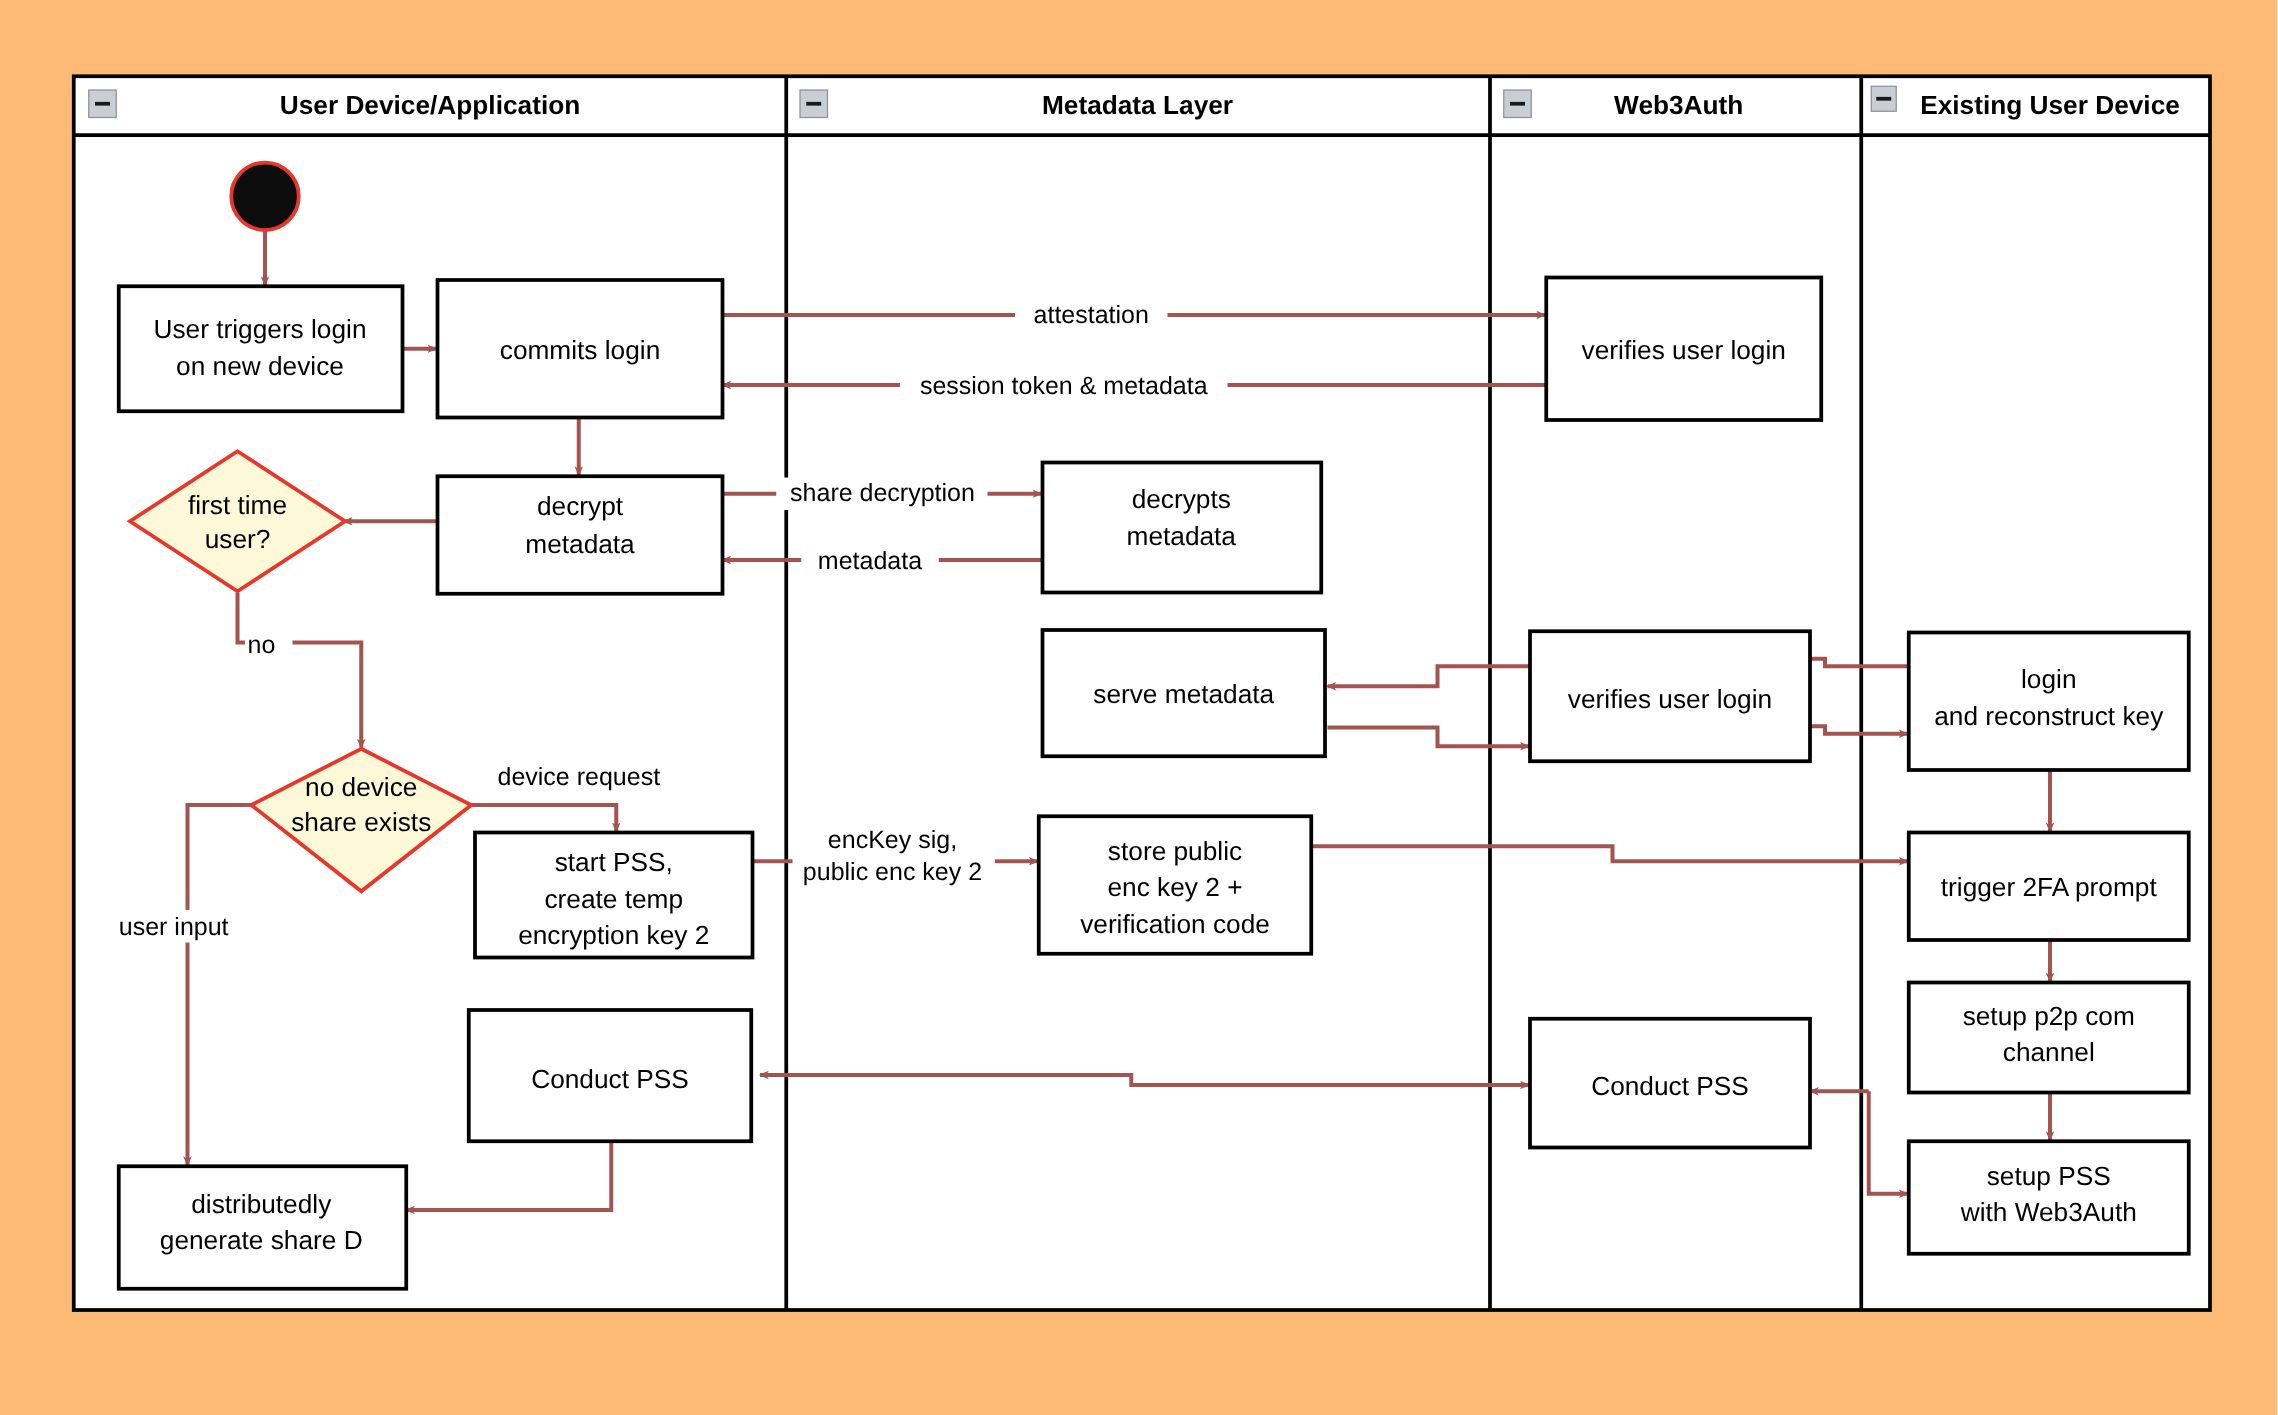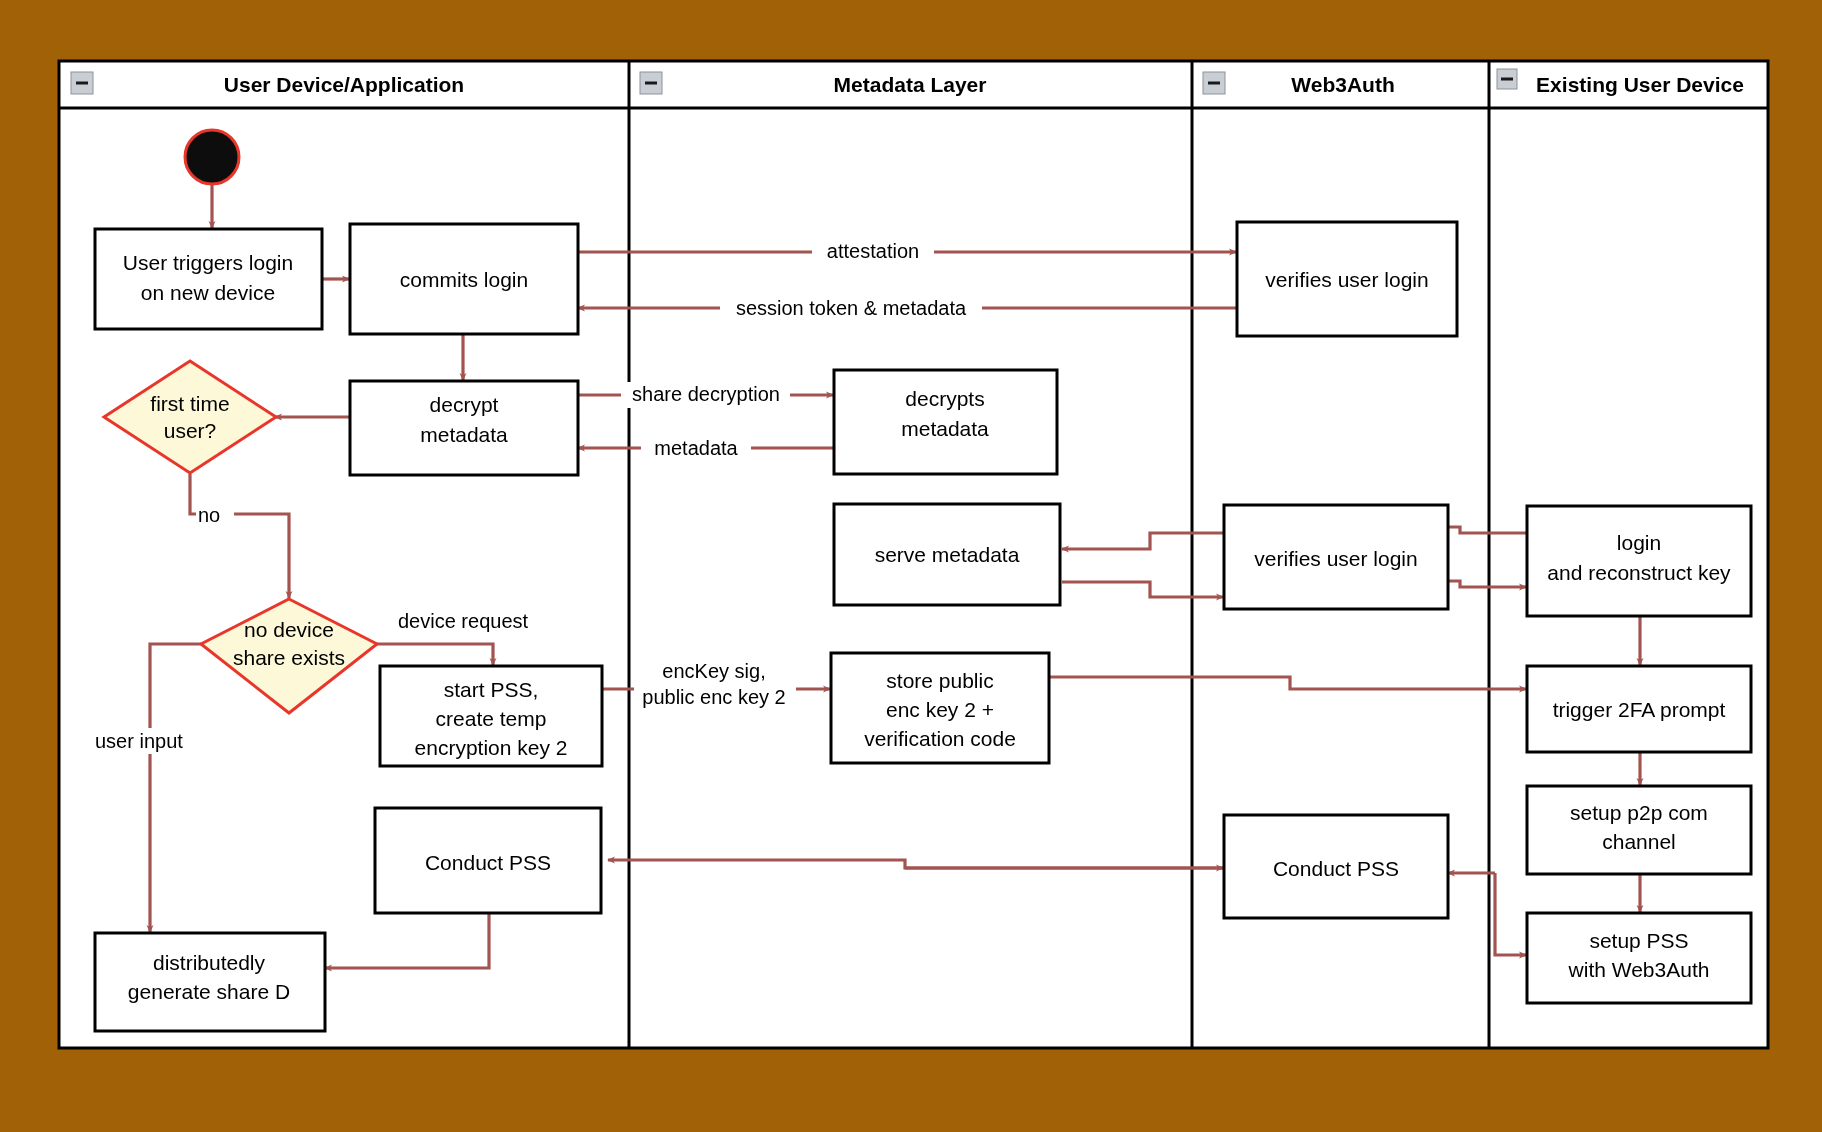--- a/index.html
+++ b/index.html
@@ -5,21 +5,21 @@
   html, body {
     margin: 0;
     padding: 0;
     background: #ffffff;
     font-family: "Liberation Sans", sans-serif;
   }
   #canvas {
     position: relative;
     width: 1822px;
     height: 1132px;
-    background: #a16207;
+    background: #fdba74;
     overflow: hidden;
   }
   svg.layer {
     position: absolute;
     left: 0;
     top: 0;
     width: 1822px;
     height: 1132px;
   }
   .swimlane-frame {

